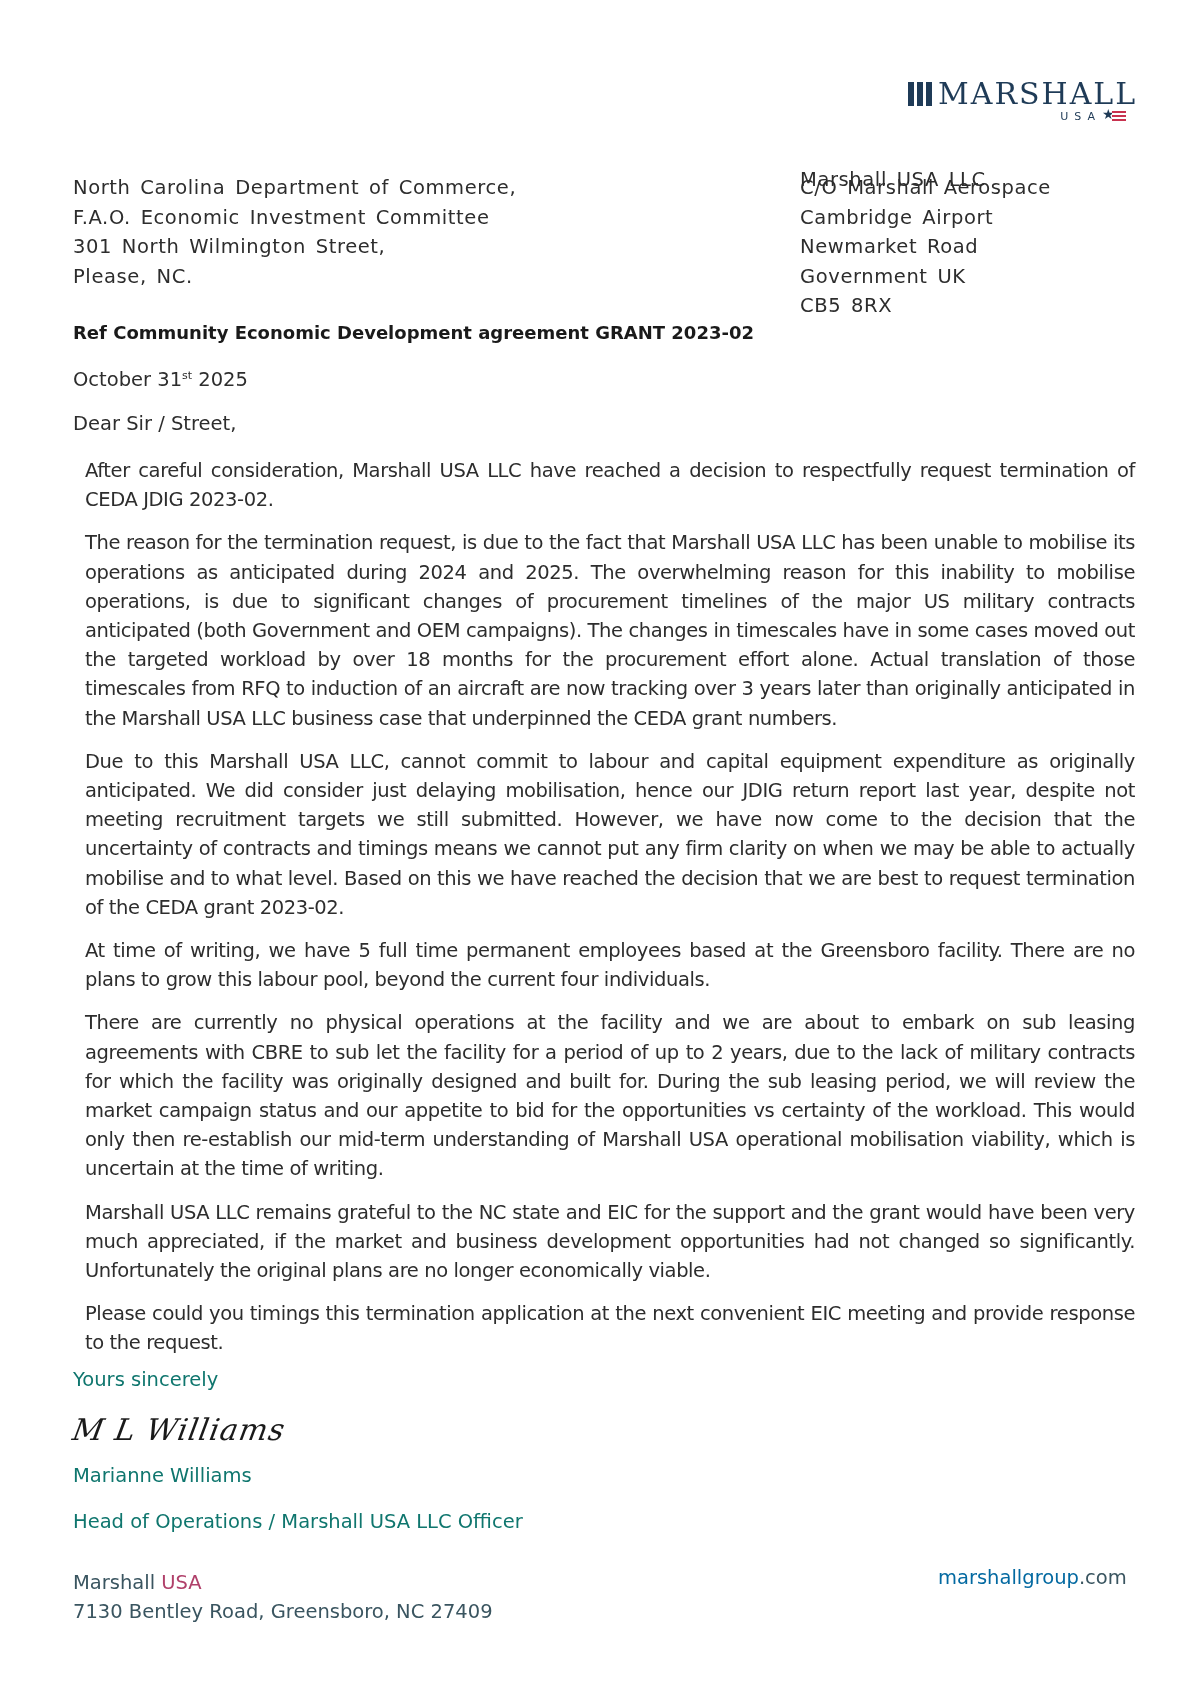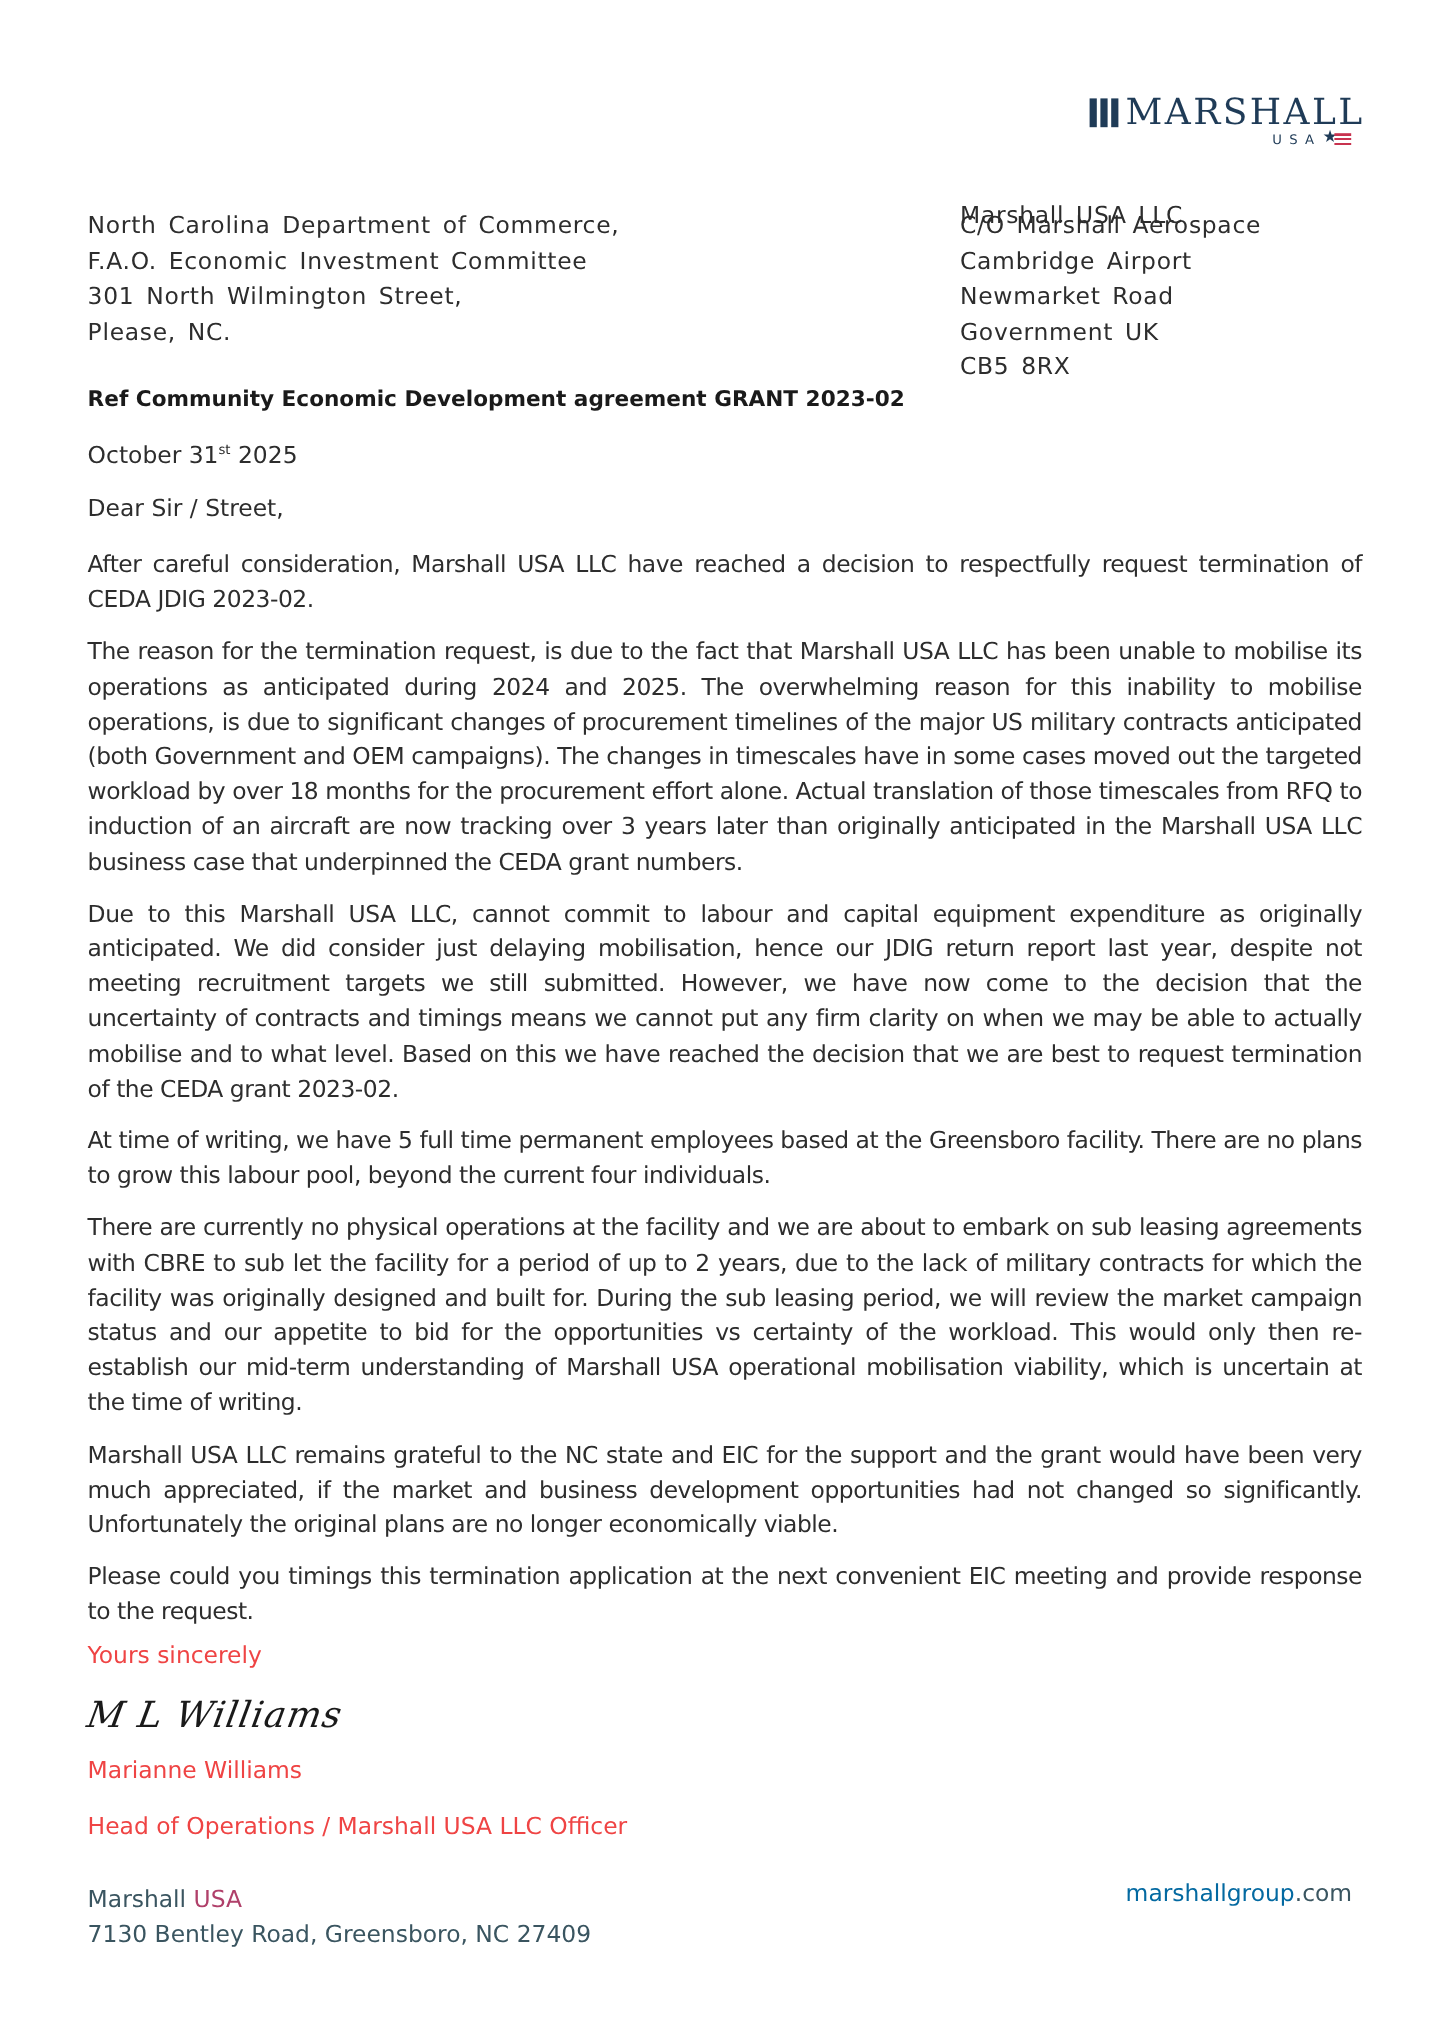--- a/index.html
+++ b/index.html
@@ -18,22 +18,22 @@
       background: repeating-linear-gradient(#c8324f 0 2px, #ffffff 2px 4px); }
 
   .addr { position: absolute; font-size: 19.5px; line-height: 29.5px; letter-spacing: 0.6px; word-spacing: 3px; color: #2d2d2d; }
   .addr div { white-space: nowrap; }
   .ref { position: absolute; left: 73px; top: 322px; font-size: 18px; font-weight: bold; color: #1a1a1a; white-space: nowrap; }
   .date { position: absolute; left: 73px; top: 368px; font-size: 19.5px; color: #2d2d2d; white-space: nowrap; }
   .date sup { font-size: 11px; }
   .greet { position: absolute; left: 73px; top: 412px; font-size: 19.5px; color: #2d2d2d; white-space: nowrap; }
   .body { position: absolute; left: 73px; top: 456px; width: 1062px; font-size: 19.5px; line-height: 29.2px;
           color: #2d2d2d; text-align: justify; letter-spacing: -0.4px; }
-  .body p { margin: 0 0 14px 0; }
-  .closing { position: absolute; left: 73px; font-size: 19.5px; color: #ef4444; white-space: nowrap; }
+  .body p { margin: 0 0 14px 12px; }
+  .closing { position: absolute; left: 73px; font-size: 19.5px; color: #0f766e; white-space: nowrap; }
   .sig { position: absolute; left: 73px; top: 1412px; font-family: "DejaVu Serif", serif; font-style: italic;
          font-size: 30px; color: #1a1a1a; letter-spacing: 1px; transform: skewX(-10deg); }
   .footer-left { position: absolute; left: 73px; top: 1568px; font-size: 19.5px; line-height: 29px; color: #3a5560; }
   .footer-left .accent { color: #b0406a; }
   .footer-right { position: absolute; left: 938px; top: 1566px; font-size: 19.5px; color: #3a5560; }
   .footer-right .accent { color: #0369a1; text-align: right; }
 </style>
 </head>
 <body>
 

